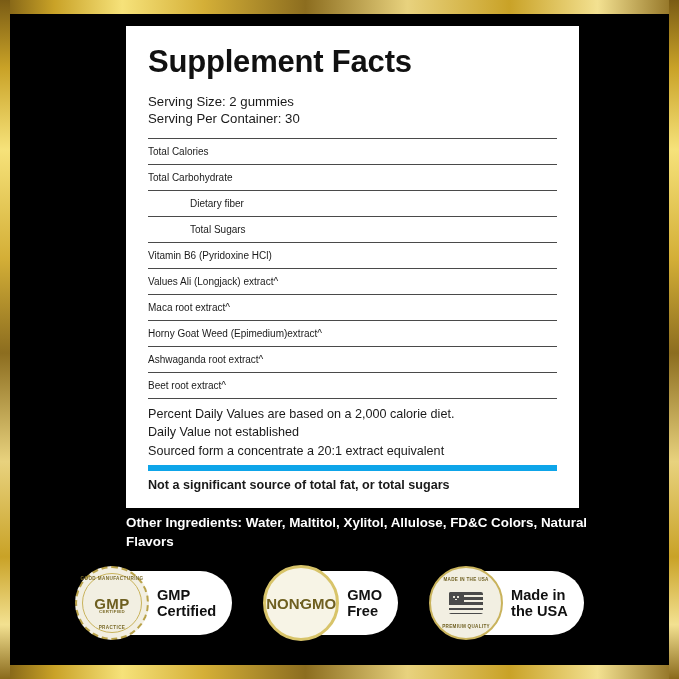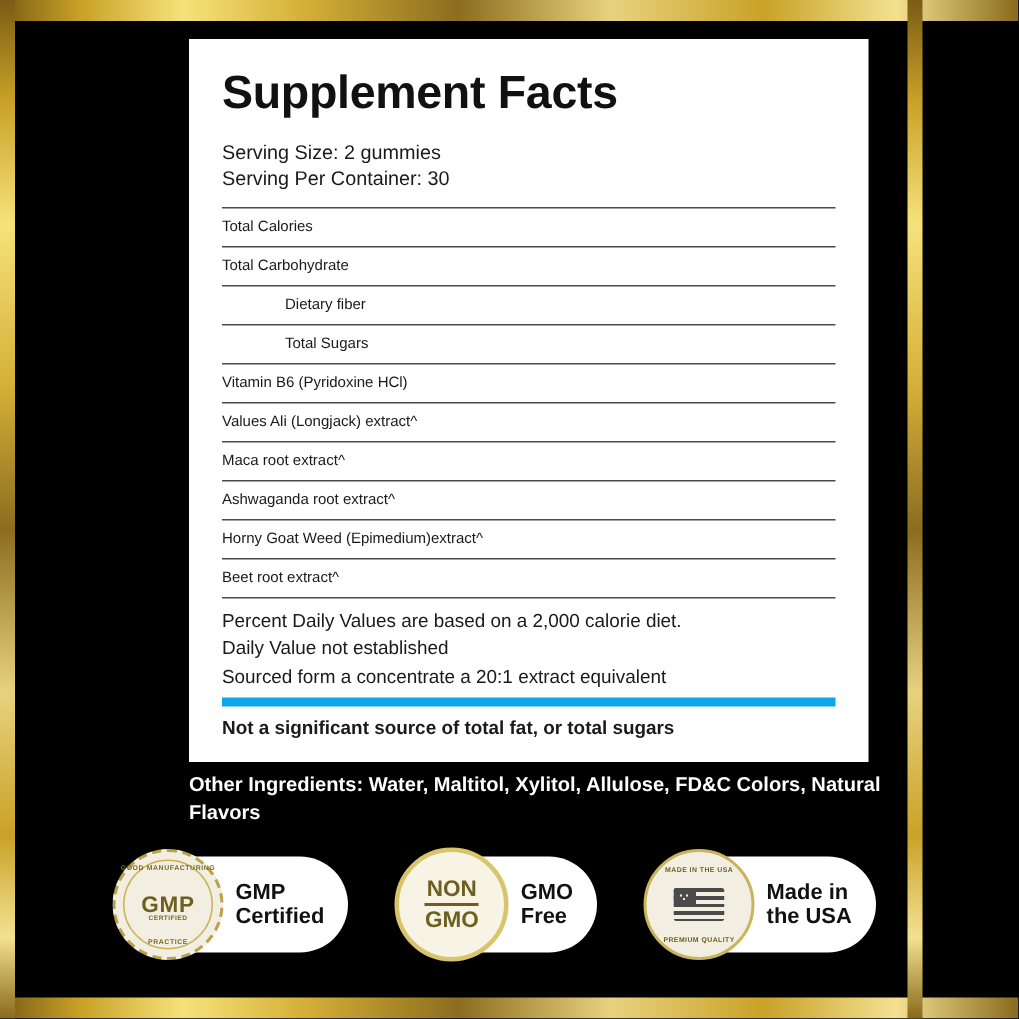--- a/index.html
+++ b/index.html
@@ -8,21 +8,21 @@
     background: #000;
   }
   body {
     width: 679px;
     height: 679px;
     font-family: "Liberation Sans", sans-serif;
     overflow: hidden;
   }
   .page {
     position: relative;
-    width: 615px;
+    width: 679px;
     height: 679px;
     background: #000000;
     box-sizing: border-box;
   }
   
   .gold-bar {
     position: absolute;
     left: 0;
     width: 679px;
     height: 14px;
@@ -189,21 +189,20 @@
     font-size: 4.4px;
     font-weight: bold;
     color: #7a6a28;
     letter-spacing: 0.3px;
   }
 
   
   .seal-gmo {
     background: #f7f4e6;
     border: 3px solid #d8c46a;
-    flex-direction: column;
   }
   .seal-gmo .l1 {
     font-size: 15px;
     font-weight: bold;
     color: #6e5f20;
     line-height: 1;
   }
   .seal-gmo .bar {
     width: 36px;
     height: 2px;
@@ -283,22 +282,22 @@
       <div>Serving Per Container: 30</div>
     </div>
 
     <div class="nut-row first">Total Calories</div>
     <div class="nut-row">Total Carbohydrate</div>
     <div class="nut-row indent">Dietary fiber</div>
     <div class="nut-row indent">Total Sugars</div>
     <div class="nut-row">Vitamin B6 (Pyridoxine HCl)</div>
     <div class="nut-row">Values Ali (Longjack) extract^</div>
     <div class="nut-row">Maca root extract^</div>
+    <div class="nut-row">Horny Goat Weed (Epimedium)extract^</div>
     <div class="nut-row">Ashwaganda root extract^</div>
-    <div class="nut-row">Horny Goat Weed (Epimedium)extract^</div>
     <div class="nut-row">Beet root extract^</div>
 
     <div class="footnotes">
       <div>Percent Daily Values are based on a 2,000 calorie diet.</div>
       <div>Daily Value not established</div>
       <div>Sourced form a concentrate a 20:1 extract equivalent</div>
     </div>
     <div class="footnote-last">Not a significant source of total fat, or total sugars</div>
   </div>
 

